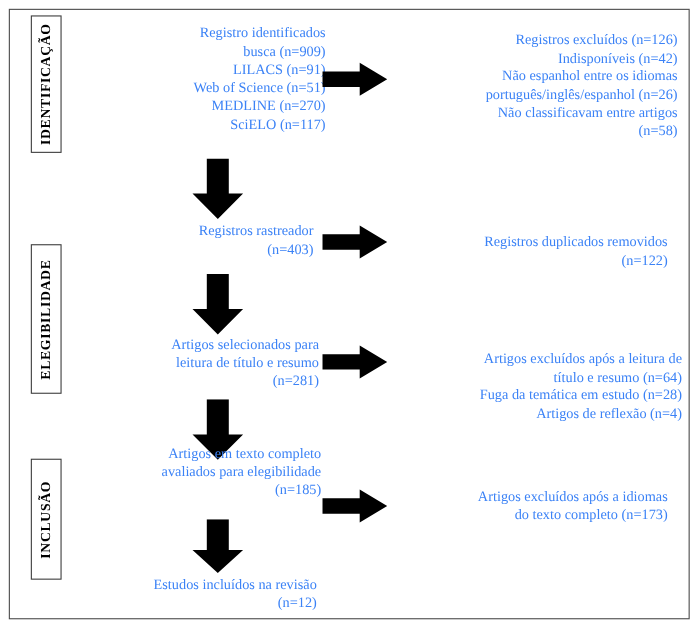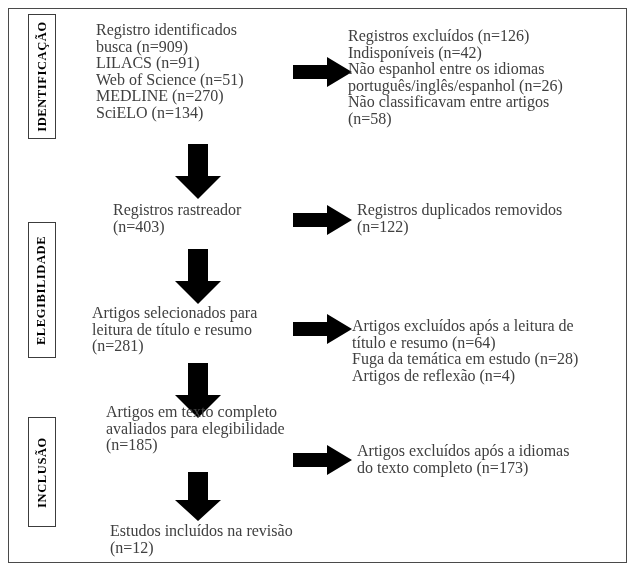--- a/index.html
+++ b/index.html
@@ -42,24 +42,24 @@
     white-space: nowrap;
     font-weight: bold;
     font-size: 12.5px;
     letter-spacing: 0.6px;
     font-family: "Liberation Serif", "DejaVu Serif", serif;
   }
 
   
   .text-block {
     position: absolute;
-    text-align: left;
-    font-size: 16px;
+    text-align: right;
+    font-size: 13px;
     line-height: 16.5px;
-    color: #404040;
+    color: #3b82f6;
   }
   .text-block .line {
     display: block;
     white-space: nowrap;
   }
 
   
   .arrow {
     position: absolute;
   }
@@ -83,21 +83,21 @@
   <div class="stage-box" style="left:28px; top:417px; width:28px; height:110px;">
     <span class="stage-label">INCLUSÃO</span>
   </div>
 
   <div class="text-block" style="left:96px; top:22px; width:200px;">
     <span class="line">Registro identificados</span>
     <span class="line">busca (n=909)</span>
     <span class="line">LILACS (n=91)</span>
     <span class="line">Web of Science (n=51)</span>
     <span class="line">MEDLINE (n=270)</span>
-    <span class="line">SciELO (n=134)</span>
+    <span class="line">SciELO (n=117)</span>
   </div>
 
   <div class="arrow" style="left:293px; top:55px;">
     <svg width="60" height="34" viewBox="0 0 60 34">
       <polygon points="0,10 34,10 34,2 59,17 34,32 34,24 0,24" fill="#000000"></polygon>
     </svg>
   </div>
 
   <div class="text-block" style="left:348px; top:28px; width:268px;">
     <span class="line">Registros excluídos (n=126)</span>
@@ -118,32 +118,32 @@
     <span class="line">Registros rastreador</span>
     <span class="line">(n=403)</span>
   </div>
 
   <div class="arrow" style="left:293px; top:203px;">
     <svg width="60" height="34" viewBox="0 0 60 34">
       <polygon points="0,10 34,10 34,2 59,17 34,32 34,24 0,24" fill="#000000"></polygon>
     </svg>
   </div>
 
-  <div class="text-block" style="left:357px; top:202px; width:250px;">
+  <div class="text-block" style="left:357px; top:212px; width:250px;">
     <span class="line">Registros duplicados removidos</span>
     <span class="line">(n=122)</span>
   </div>
 
   <div class="arrow" style="left:173px; top:249px;">
     <svg width="50" height="56" viewBox="0 0 50 56">
       <polygon points="15,0 35,0 35,32 48,32 25,55 2,32 15,32" fill="#000000"></polygon>
     </svg>
   </div>
 
-  <div class="text-block" style="left:92px; top:305px; width:182px;">
+  <div class="text-block" style="left:108px; top:305px; width:182px;">
     <span class="line">Artigos selecionados para</span>
     <span class="line">leitura de título e resumo</span>
     <span class="line">(n=281)</span>
   </div>
 
   <div class="arrow" style="left:293px; top:312px;">
     <svg width="60" height="34" viewBox="0 0 60 34">
       <polygon points="0,10 34,10 34,2 59,17 34,32 34,24 0,24" fill="#000000"></polygon>
     </svg>
   </div>

